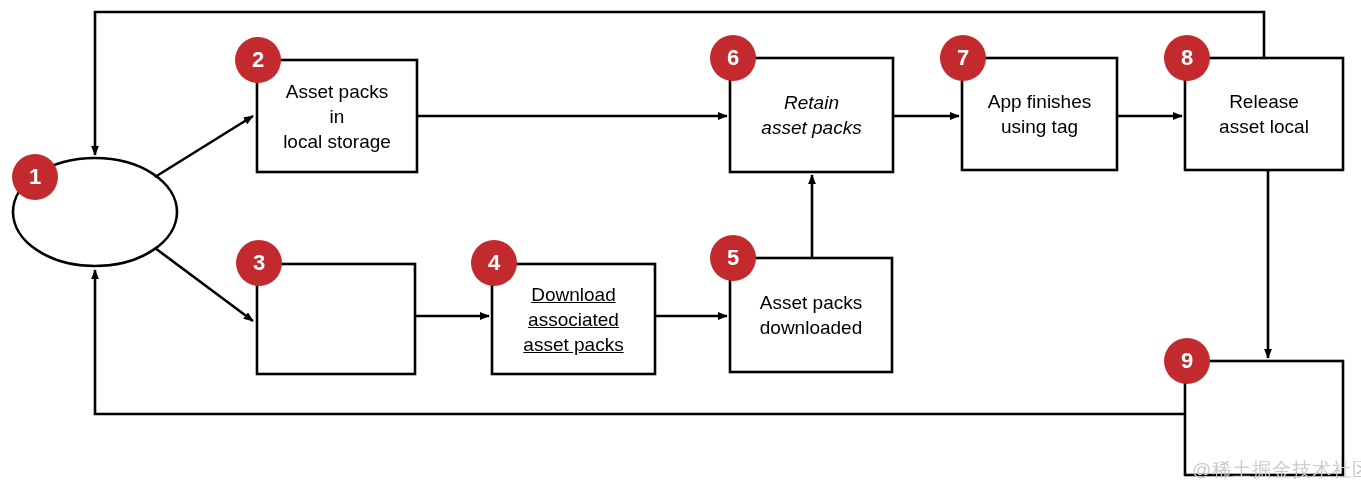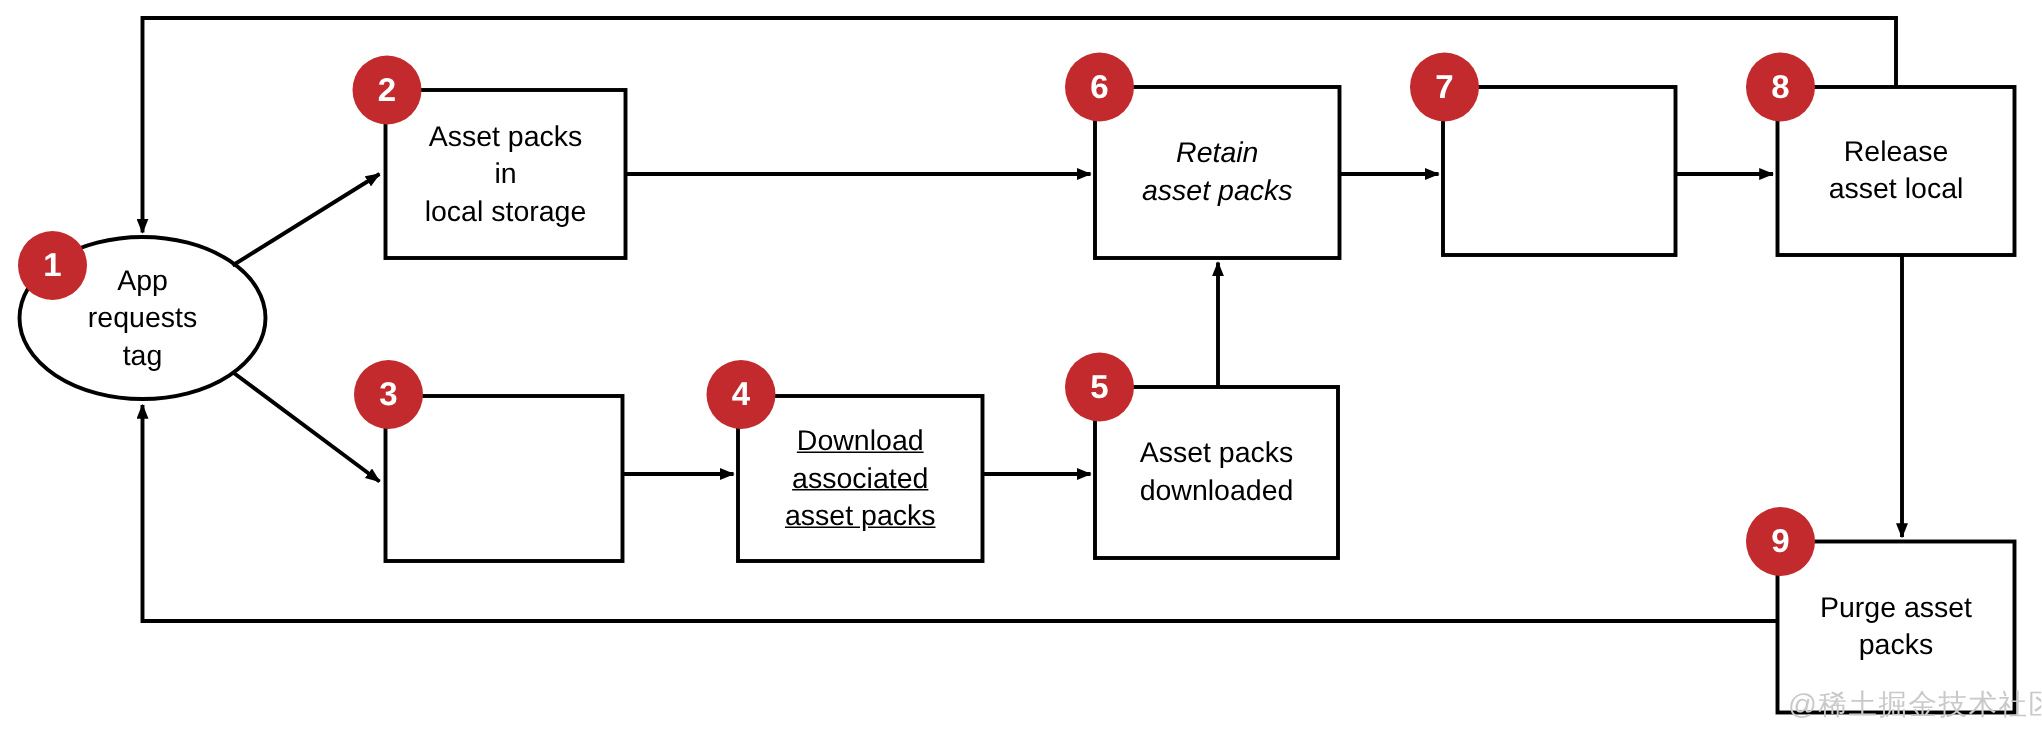--- a/index.html
+++ b/index.html
@@ -113,45 +113,42 @@
       <line x1="1117" y1="116" x2="1182" y2="116" marker-end="url(#arrowhead)"></line>
 
       <path d="M1264,58 L1264,12 L95,12 L95,155" marker-end="url(#arrowhead)"></path>
 
       <line x1="1268" y1="170" x2="1268" y2="358" marker-end="url(#arrowhead)"></line>
 
       <path d="M1185,414 L95,414 L95,270" marker-end="url(#arrowhead)"></path>
     </g>
   </svg>
 
-  <div class="node-label" style="left:23px; top:170px; width:144px; height:84px;">App
-requests
-tag</div>
 
   <div class="node-label" style="left:262px; top:72px; width:150px; height:88px;">Asset packs
 in
 local storage</div>
 
 
   <div class="node-label" style="left:497px; top:274px; width:153px; height:90px;text-decoration:underline;">Download
 associated
 asset packs</div>
 
   <div class="node-label" style="left:735px; top:270px; width:152px; height:90px;">Asset packs
 downloaded</div>
 
   <div class="node-label" style="left:735px; top:70px; width:153px; height:90px;font-style:italic;">Retain
 asset packs</div>
 
+  <div class="node-label" style="left:967px; top:70px; width:145px; height:88px;">App finishes
+using tag</div>
 
   <div class="node-label" style="left:1190px; top:70px; width:148px; height:88px;">Release
 asset local</div>
 
-  <div class="node-label" style="left:1190px; top:373px; width:148px; height:90px;">Purge asset
-packs</div>
 
   <div class="badge" style="left:12px; top:154px;">1</div>
   <div class="badge" style="left:235px; top:37px;">2</div>
   <div class="badge" style="left:236px; top:240px;">3</div>
   <div class="badge" style="left:471px; top:240px;">4</div>
   <div class="badge" style="left:710px; top:235px;">5</div>
   <div class="badge" style="left:710px; top:35px;">6</div>
   <div class="badge" style="left:940px; top:35px;">7</div>
   <div class="badge" style="left:1164px; top:35px;">8</div>
   <div class="badge" style="left:1164px; top:338px;">9</div>

